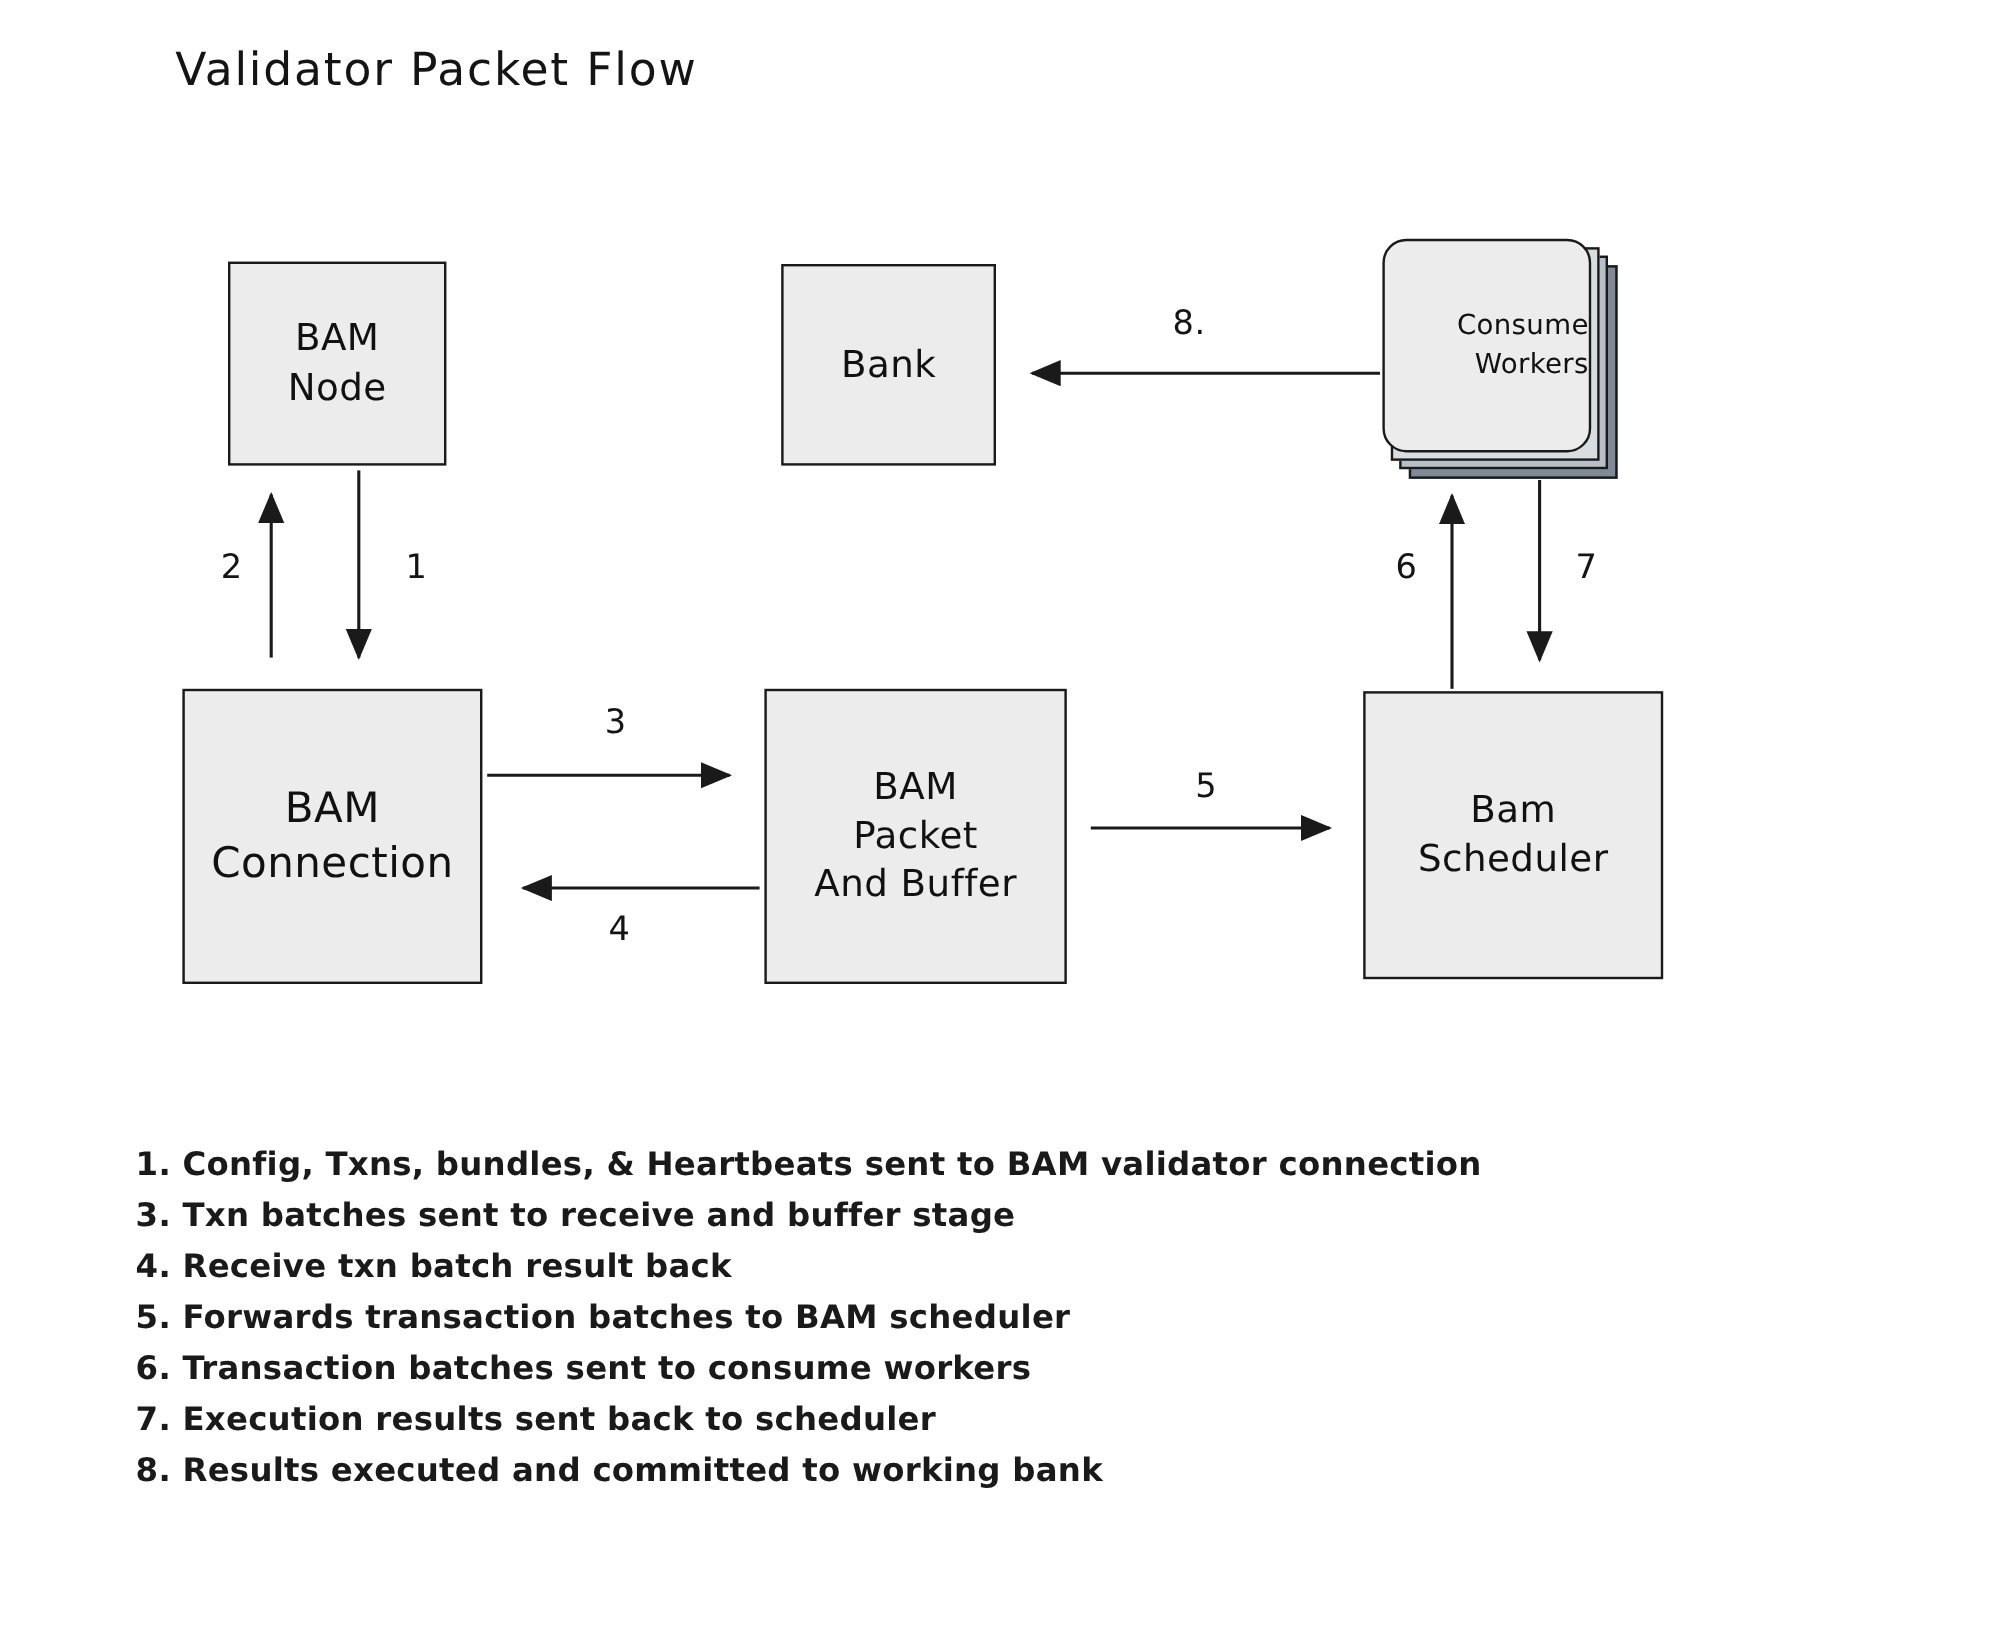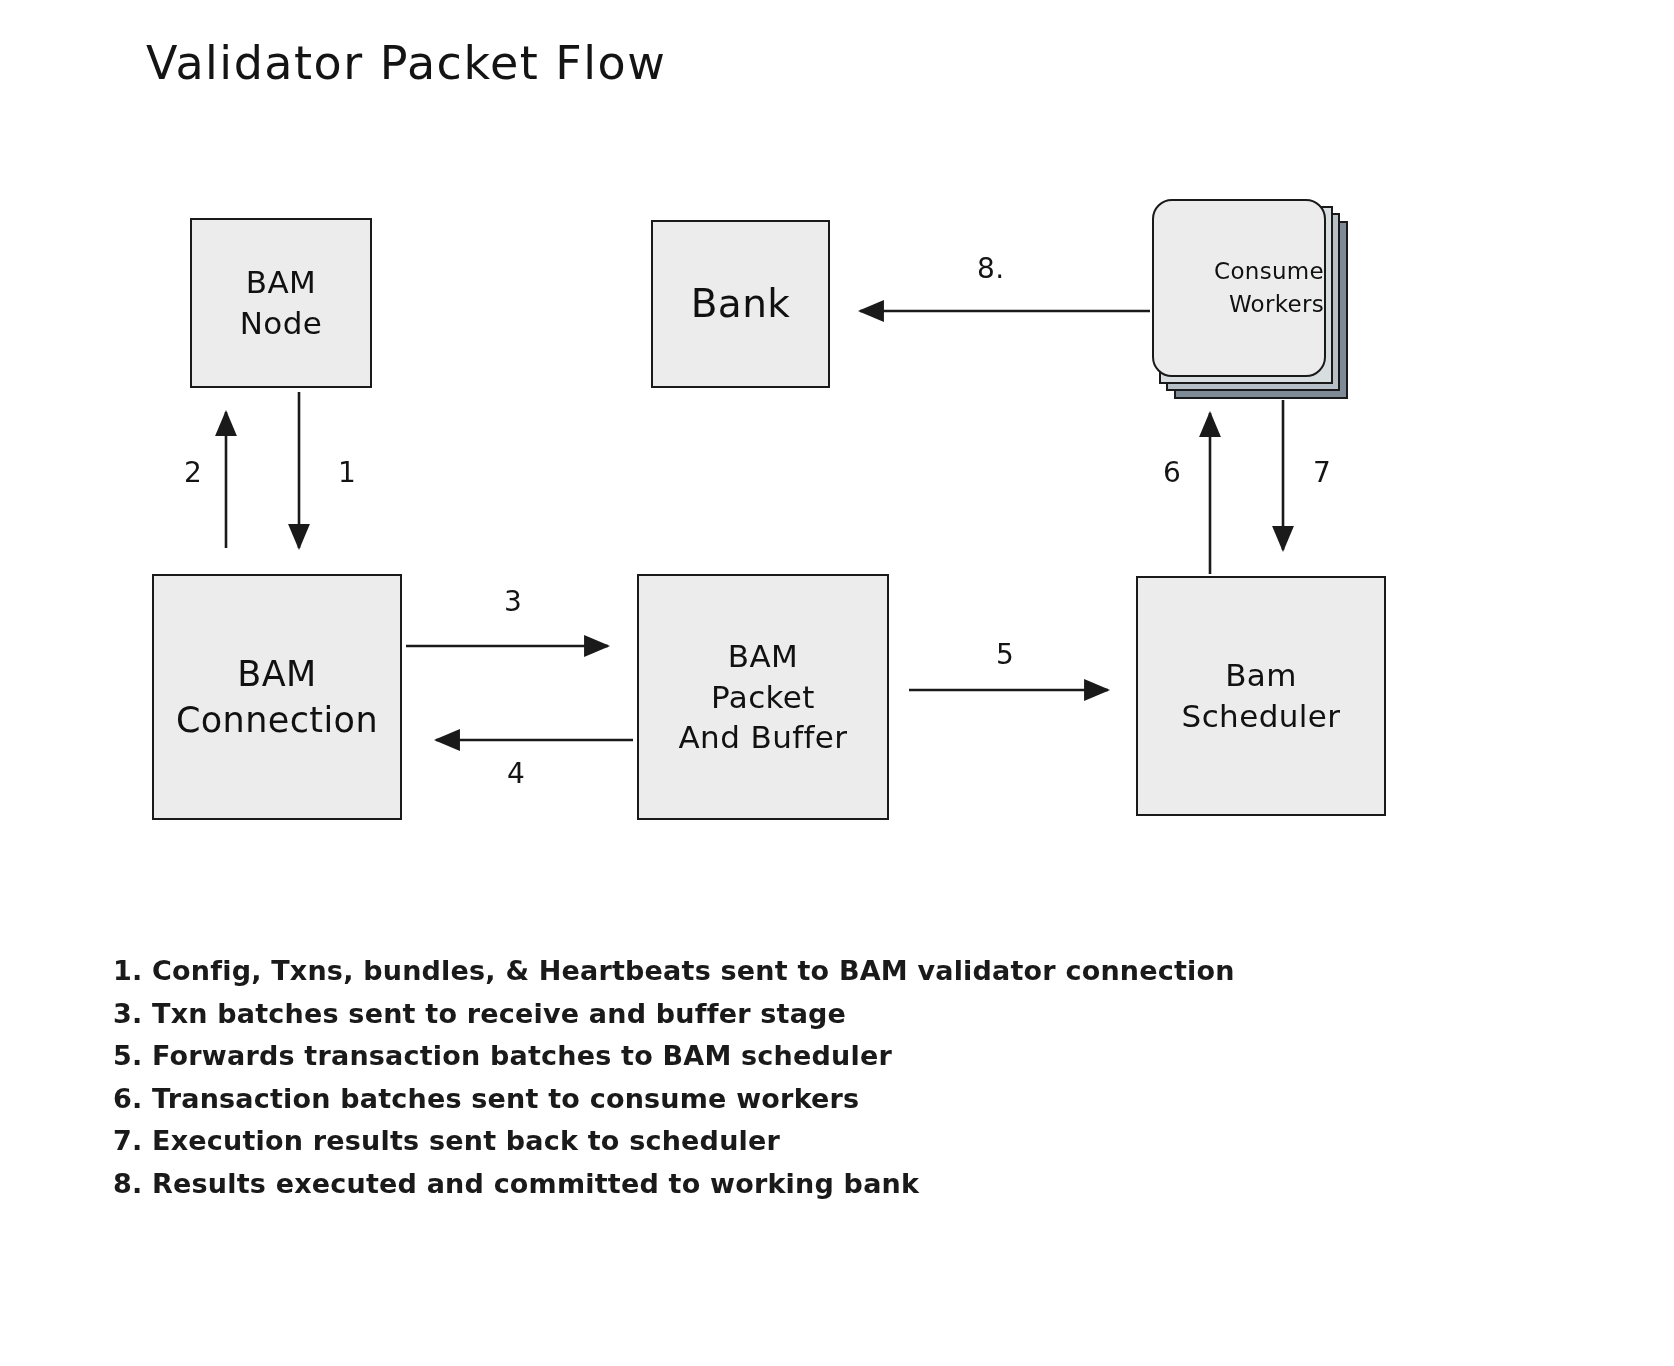--- a/index.html
+++ b/index.html
@@ -23,21 +23,21 @@
     top: 0;
     width: 1674px;
     height: 1366px;
   }
 
   
   .title {
     position: absolute;
     left: 146px;
     top: 36px;
-    font-size: 46px;
+    font-size: 38px;
     letter-spacing: 1.5px;
     color: #141414;
     font-family: "DejaVu Sans", sans-serif;
     font-weight: 400;
     white-space: nowrap;
   }
 
   
   .node {
     position: absolute;
@@ -49,21 +49,21 @@
     align-items: center;
     justify-content: center;
     text-align: center;
     line-height: 1.32;
     color: #111111;
     letter-spacing: 0.4px;
   }
   .node .line { display: block; white-space: nowrap; }
 
   #bam-node       { left: 190px;  top: 218px; width: 182px; height: 170px; font-size: 31px; }
-  #bank           { left: 651px;  top: 220px; width: 179px; height: 168px; font-size: 39px; }
+  #bank           { left: 651px;  top: 220px; width: 179px; height: 168px; font-size: 31px; }
   #bam-connection { left: 152px;  top: 574px; width: 250px; height: 246px; font-size: 35px; }
   #bam-receive    { left: 637px;  top: 574px; width: 252px; height: 246px; font-size: 31px; }
   #bam-scheduler  { left: 1136px; top: 576px; width: 250px; height: 240px; font-size: 31px; }
 
   
   #consume-workers-stack {
     position: absolute;
     left: 1152px;
     top: 199px;
     width: 210px;
@@ -195,17 +195,18 @@
 <div class="edge-label" id="lbl-3">3</div>
 <div class="edge-label" id="lbl-4">4</div>
 <div class="edge-label" id="lbl-5">5</div>
 <div class="edge-label" id="lbl-6">6</div>
 <div class="edge-label" id="lbl-7">7</div>
 <div class="edge-label" id="lbl-8">8.</div>
 
 <div id="legend">
   <div class="legend-item">1. Config, Txns, bundles, &amp; Heartbeats sent to BAM validator connection</div>
   <div class="legend-item">3. Txn batches sent to receive and buffer stage</div>
+  <div class="legend-item">4. Receive txn batch result back</div>
   <div class="legend-item">5. Forwards transaction batches to BAM scheduler</div>
   <div class="legend-item">6. Transaction batches sent to consume workers</div>
   <div class="legend-item">7. Execution results sent back to scheduler</div>
   <div class="legend-item">8. Results executed and committed to working bank</div>
 </div>
 
 </body></html>

